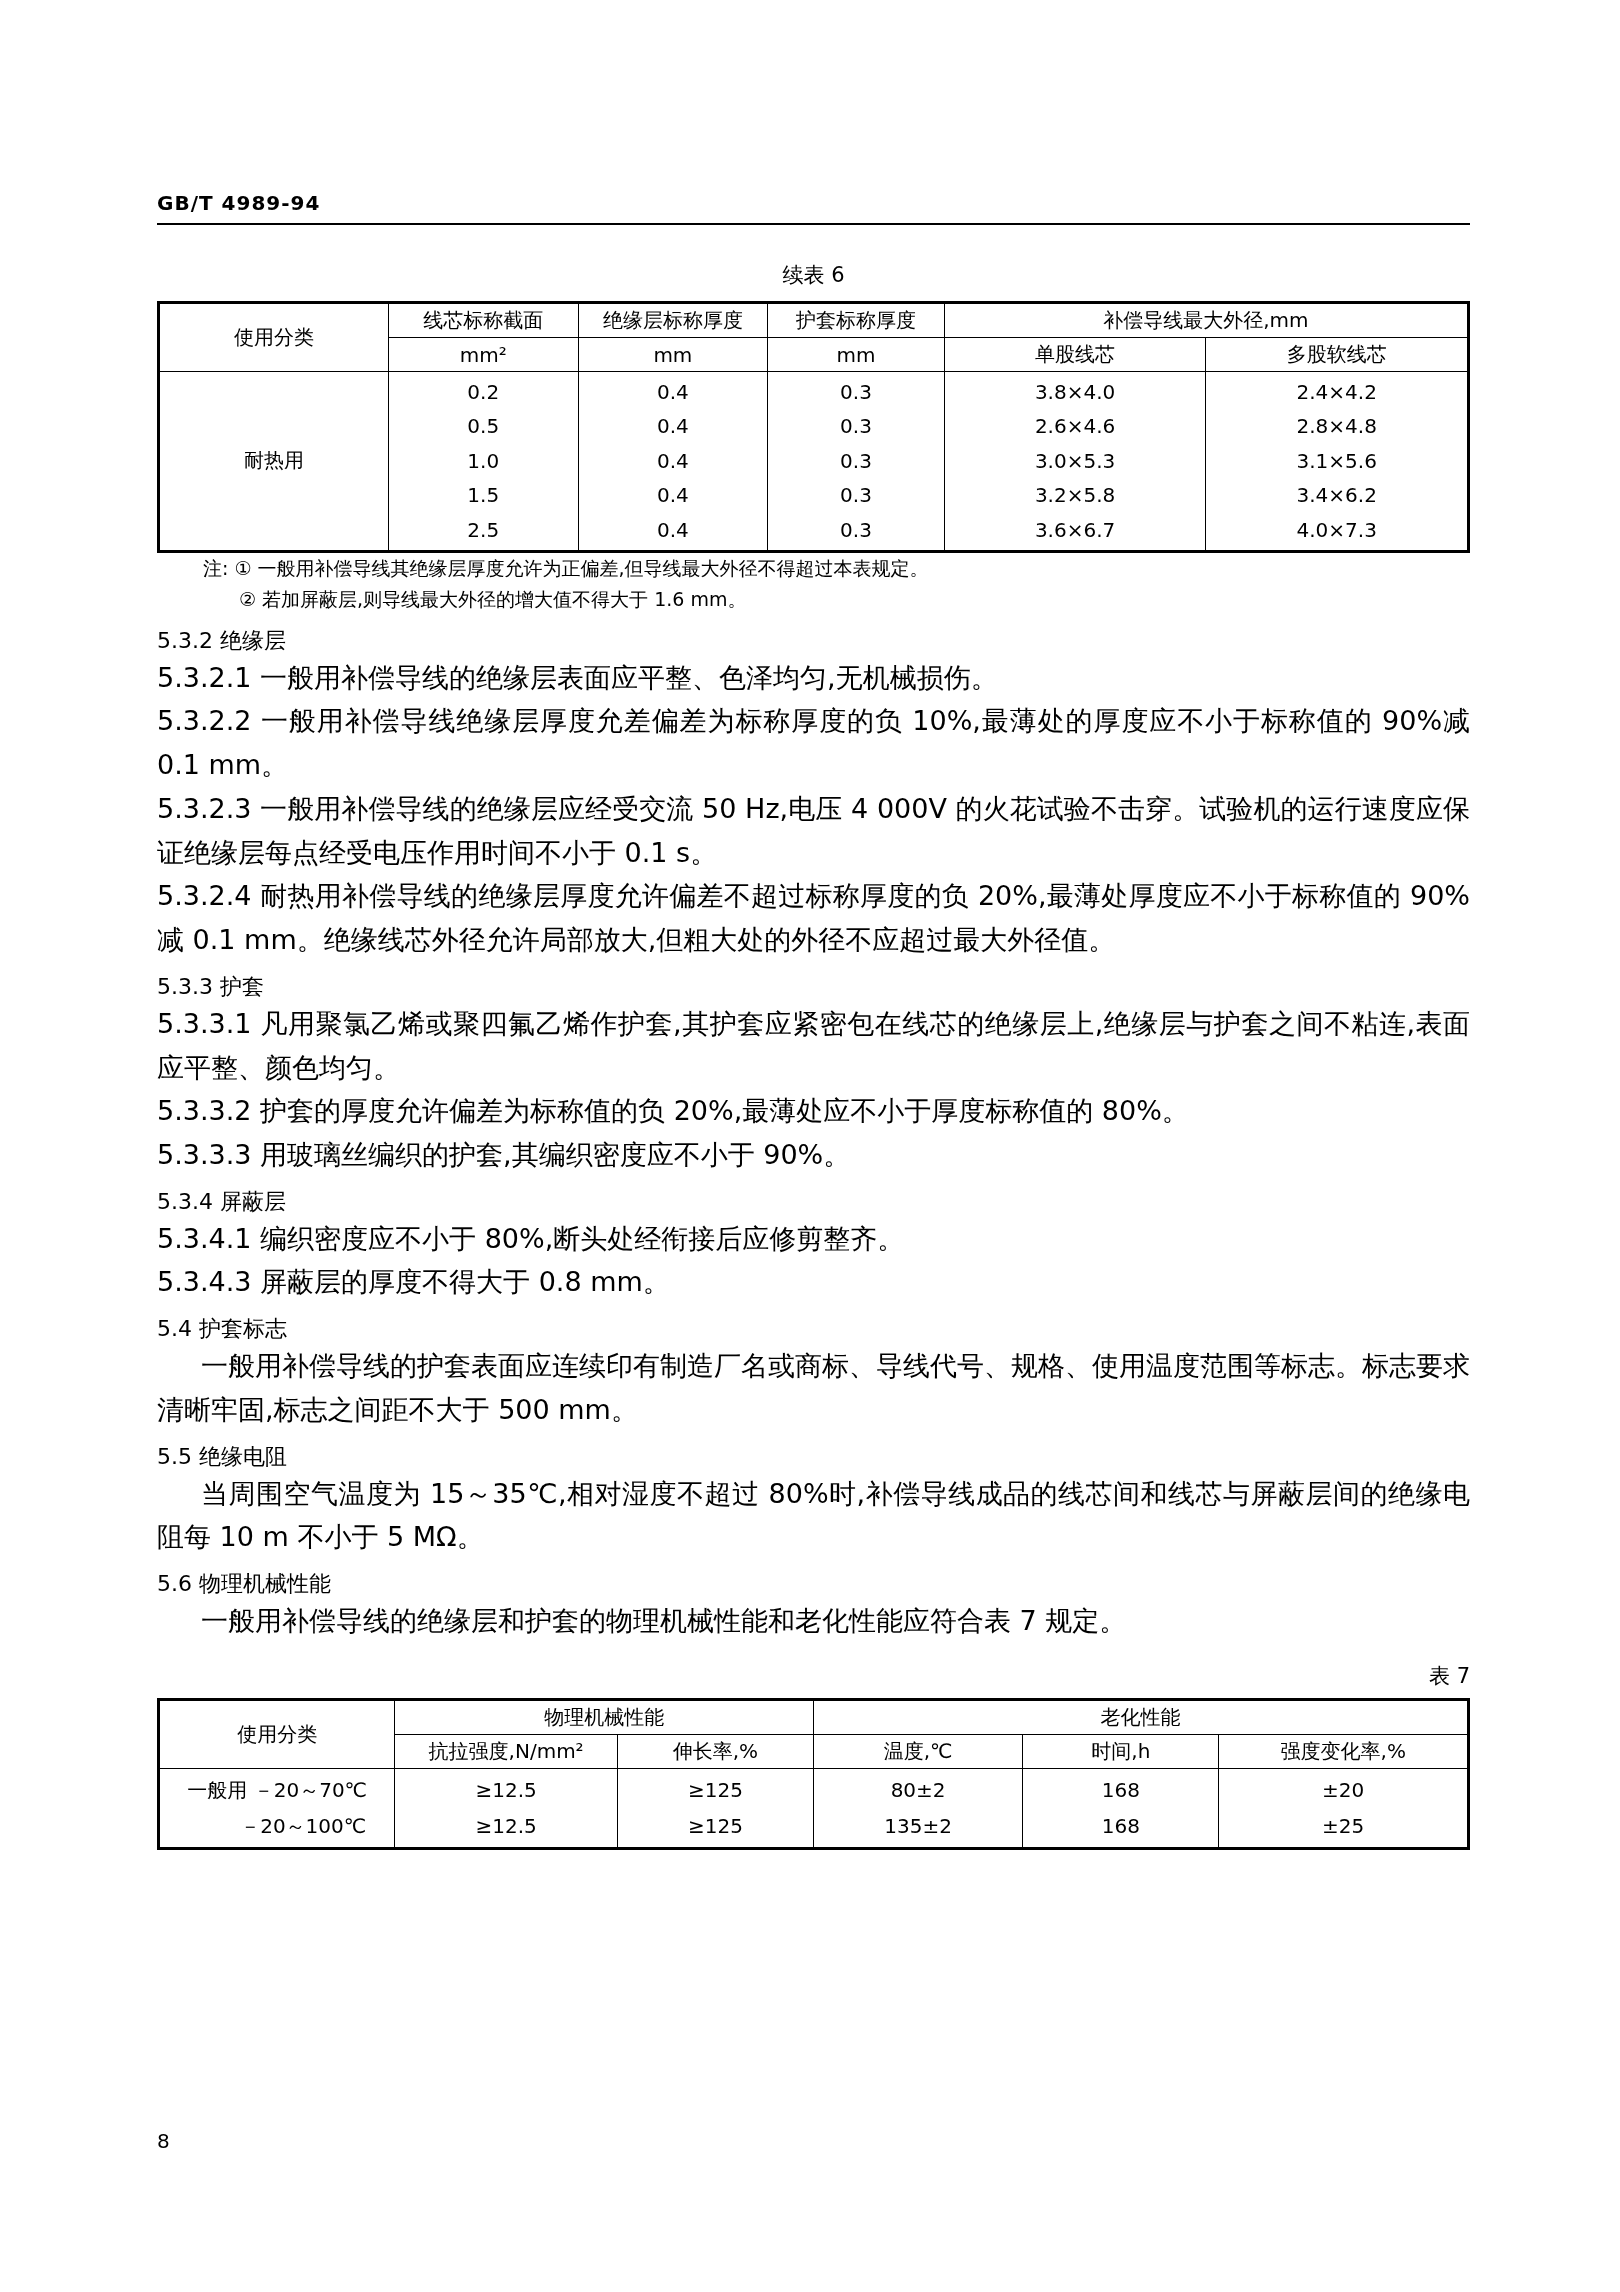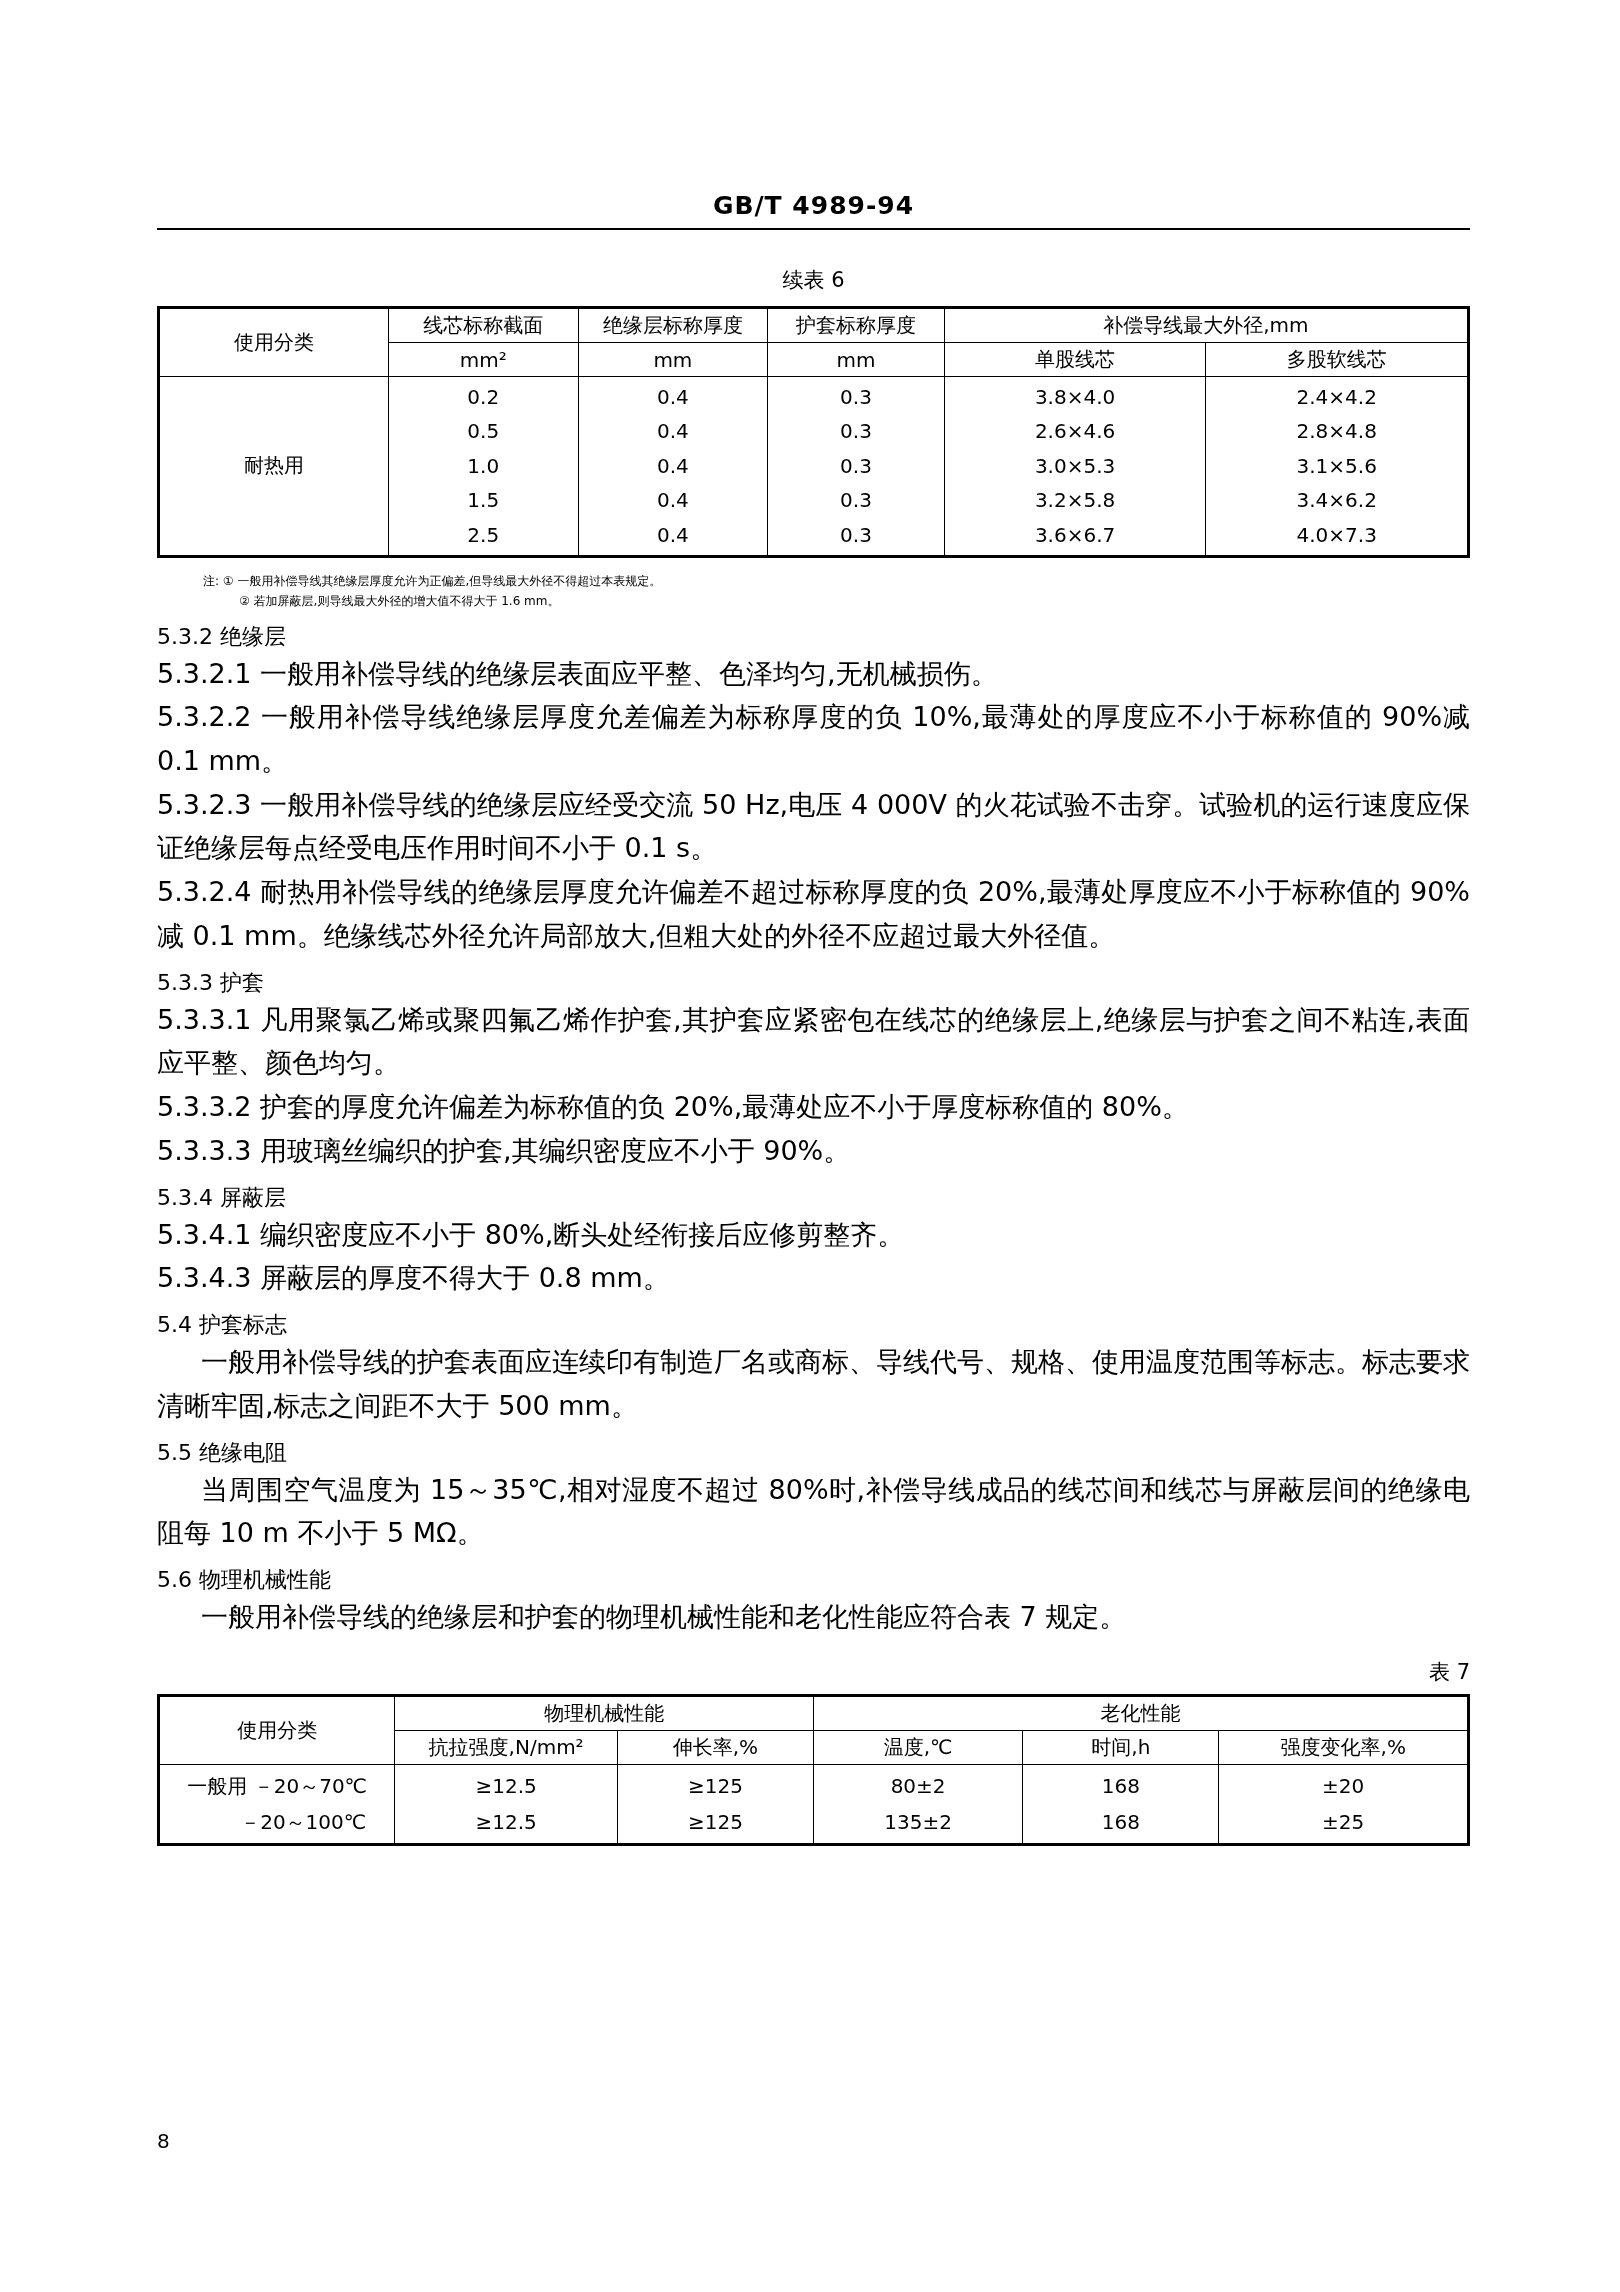--- a/index.html
+++ b/index.html
@@ -21,22 +21,22 @@
     box-sizing: border-box;
     padding: 0;
   }
   .content {
     position: absolute;
     left: 157px;
     top: 0;
     width: 1313px;
   }
   .header {
-    text-align: center;
-    font-size: 25px;
+    text-align: left;
+    font-size: 20px;
     font-weight: bold;
     letter-spacing: 1px;
     margin-top: 191px;
     font-family: "DejaVu Sans", "Liberation Sans", sans-serif;
   }
   .header-underline {
     margin-top: 8px;
     border-bottom: 2px solid #000;
     width: 100%;
   }
@@ -64,22 +64,21 @@
     border: 2px solid #000;
   }
   .tablewrap table.t td, .tablewrap table.t th {
     border: 1px solid #000;
   }
   .rowcell {
     line-height: 1.72;
     font-size: 20px;
   }
   .notes {
-    font-size: 12px;
-    margin-top: 14px;
+    font-size: 19px;
     line-height: 1.65;
   }
   .notes .n1 { padding-left: 46px; }
   .notes .n2 { padding-left: 82px; }
   .clause {
     font-size: 27px;
     line-height: 1.62;
     text-align: justify;
   }
   .indent {

